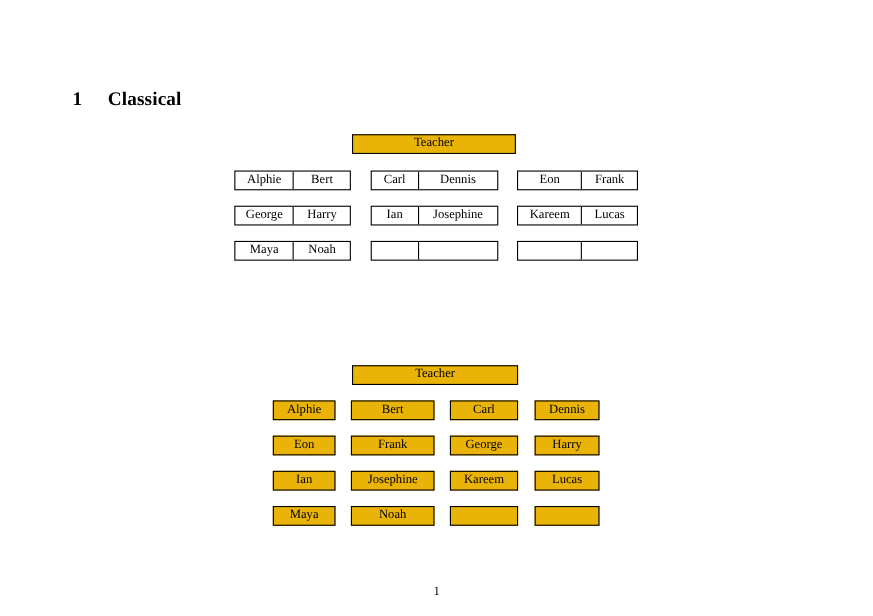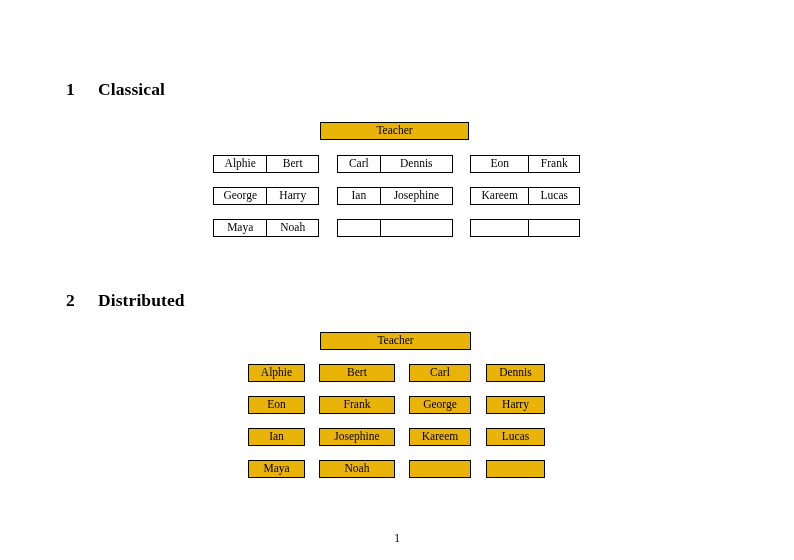--- a/index.html
+++ b/index.html
@@ -136,23 +136,20 @@
   </div>
   <div class="jtable" style="left:470px; top:172px; width:110px;">
     <div class="cell" style="width:58px;">Kareem</div>
     <div class="cell" style="width:51px;">Lucas</div>
   </div>
   <div class="jtable" style="left:470px; top:204px; width:110px;">
     <div class="cell" style="width:58px;"></div>
     <div class="cell" style="width:51px;"></div>
   </div>
 
-  <div class="section-heading" id="heading-distributed">
-    <span class="section-number">2</span><span class="section-title">Distributed</span>
-  </div>
 
   <div class="box" id="d-teacher" style="left:320px; top:317px; width:151px; height:18px;">Teacher</div>
 
   <div class="box" style="left:248px; top:349px; width:57px; height:18px;">Alphie</div>
   <div class="box" style="left:319px; top:349px; width:76px; height:18px;">Bert</div>
   <div class="box" style="left:409px; top:349px; width:62px; height:18px;">Carl</div>
   <div class="box" style="left:486px; top:349px; width:59px; height:18px;">Dennis</div>
 
   <div class="box" style="left:248px; top:381px; width:57px; height:18px;">Eon</div>
   <div class="box" style="left:319px; top:381px; width:76px; height:18px;">Frank</div>

